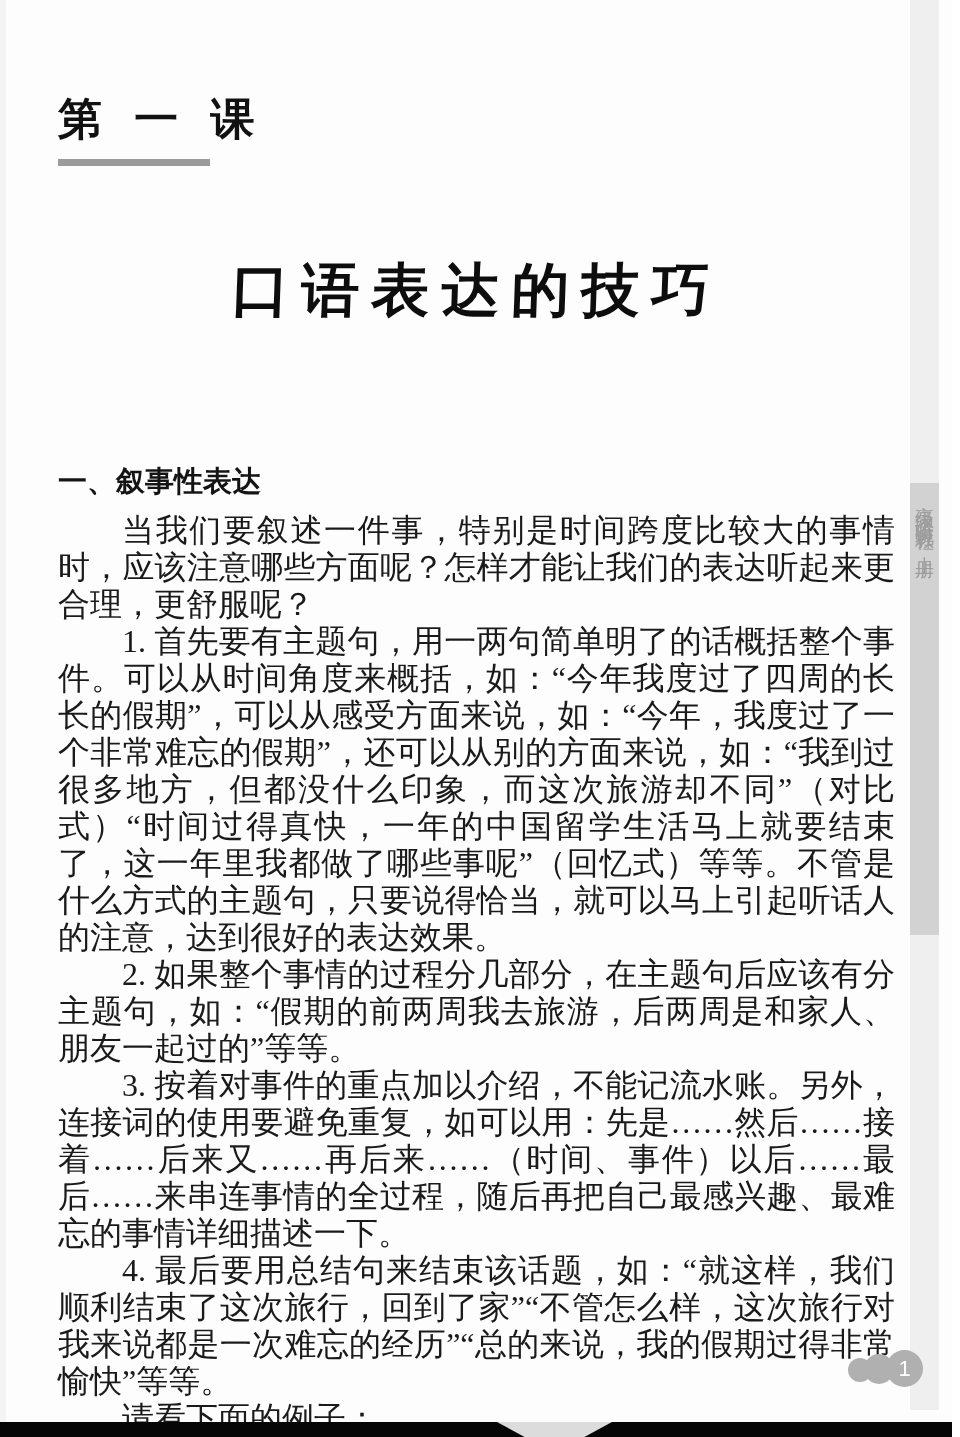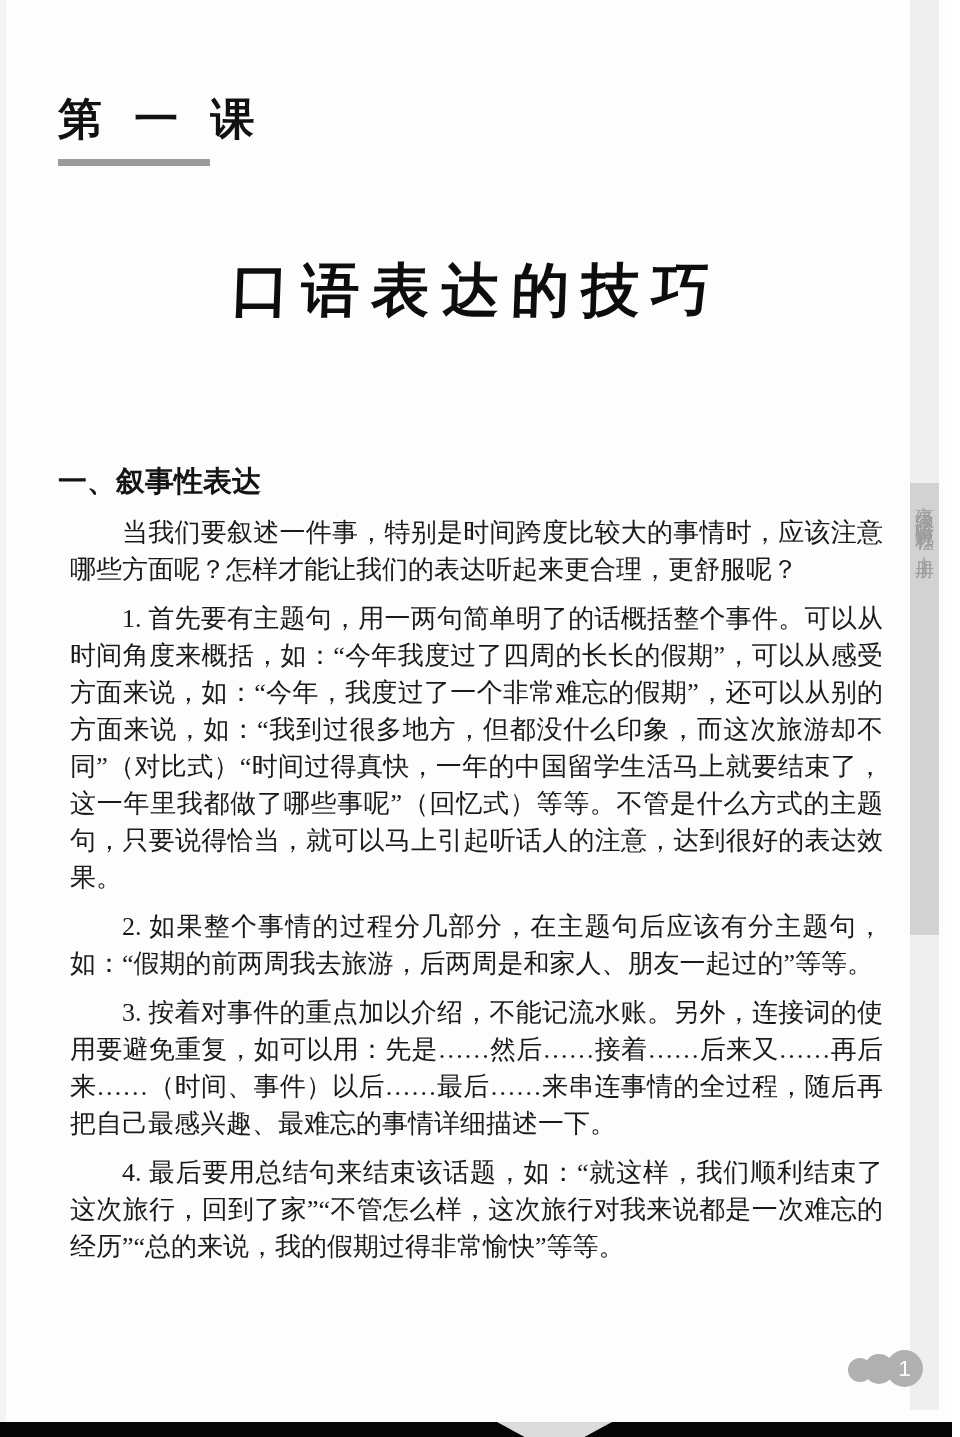--- a/index.html
+++ b/index.html
@@ -40,22 +40,22 @@
   }
   .section-heading{
     margin-top:132px;
     font-family:Liberation Sans, sans-serif;
     font-weight:bold;
     font-size:29px;
     color:#141414;
   }
   .body-text{margin-top:10px;}
   .body-text p.para{
-    margin:12px;
-    font-size:26px;
+    margin:0;
+    font-size:32px;
     line-height:37px;
     text-align:justify;
     text-indent:2em;
     color:#1a1a1a;
   }
   .example{
     margin:6px 0 0 16px;
     font-size:26px;
     line-height:48px;
     text-align:justify;
@@ -122,20 +122,21 @@
     <div class="main-title">口语表达的技巧</div>
 
     <div class="section-heading">一、叙事性表达</div>
 
     <div class="body-text">
         <p class="para">当我们要叙述一件事，特别是时间跨度比较大的事情时，应该注意哪些方面呢？怎样才能让我们的表达听起来更合理，更舒服呢？</p>
         <p class="para">1. 首先要有主题句，用一两句简单明了的话概括整个事件。可以从时间角度来概括，如：“今年我度过了四周的长长的假期”，可以从感受方面来说，如：“今年，我度过了一个非常难忘的假期”，还可以从别的方面来说，如：“我到过很多地方，但都没什么印象，而这次旅游却不同”（对比式）“时间过得真快，一年的中国留学生活马上就要结束了，这一年里我都做了哪些事呢”（回忆式）等等。不管是什么方式的主题句，只要说得恰当，就可以马上引起听话人的注意，达到很好的表达效果。</p>
         <p class="para">2. 如果整个事情的过程分几部分，在主题句后应该有分主题句，如：“假期的前两周我去旅游，后两周是和家人、朋友一起过的”等等。</p>
         <p class="para">3. 按着对事件的重点加以介绍，不能记流水账。另外，连接词的使用要避免重复，如可以用：先是……然后……接着……后来又……再后来……（时间、事件）以后……最后……来串连事情的全过程，随后再把自己最感兴趣、最难忘的事情详细描述一下。</p>
         <p class="para">4. 最后要用总结句来结束该话题，如：“就这样，我们顺利结束了这次旅行，回到了家”“不管怎么样，这次旅行对我来说都是一次难忘的经历”“总的来说，我的假期过得非常愉快”等等。</p>
+        <p class="para">请看下面的例子：</p>
       </div>
 
   </div>
 
   <div class="side-strip"></div>
 
   <div class="side-tab">
     <span class="vtext">高级汉语听说教程</span>
     <span class="vtext sub">上册</span>
   </div>

